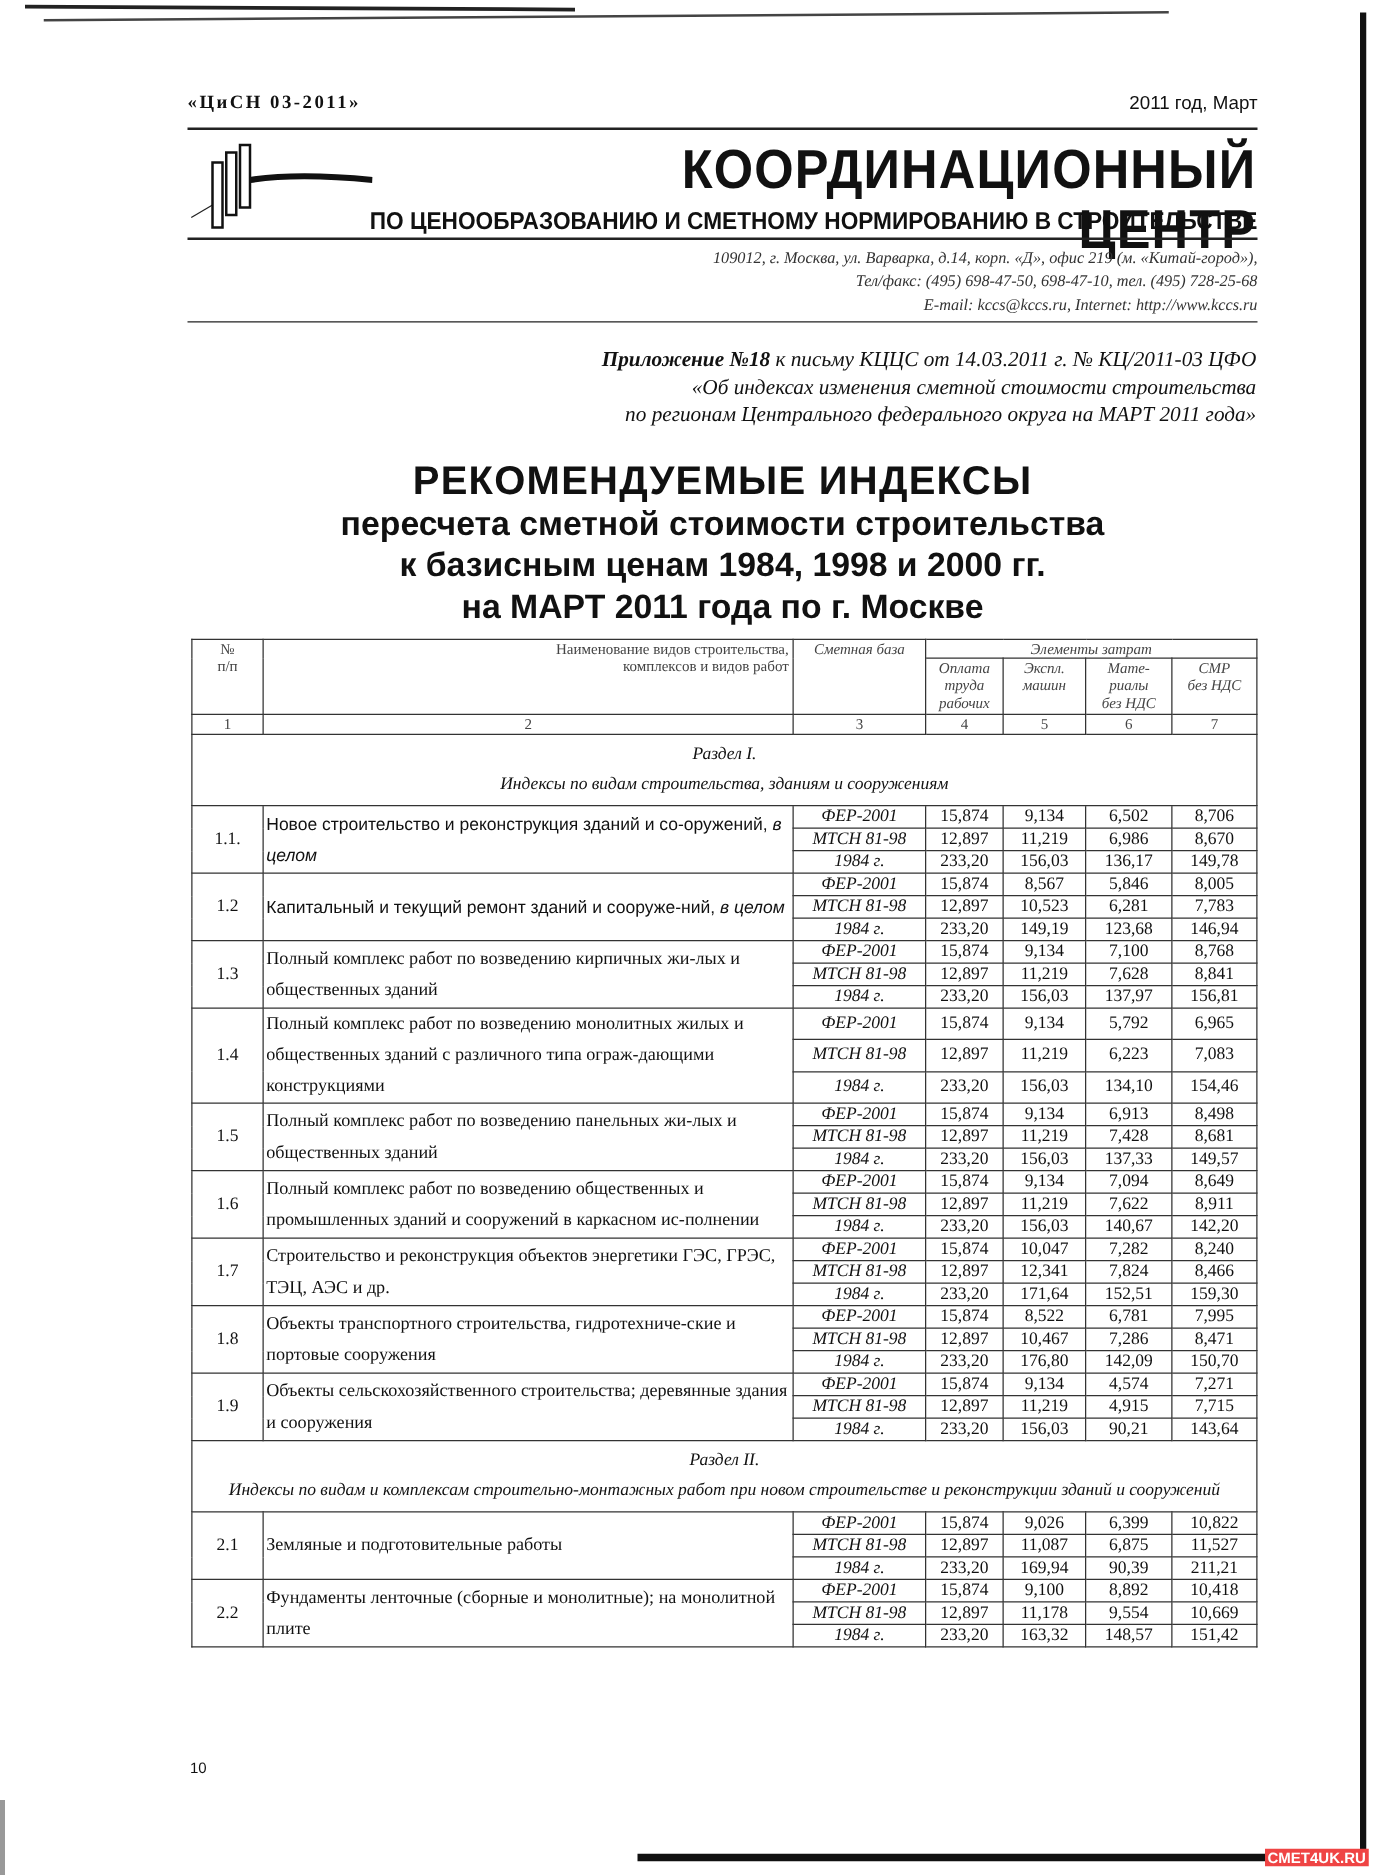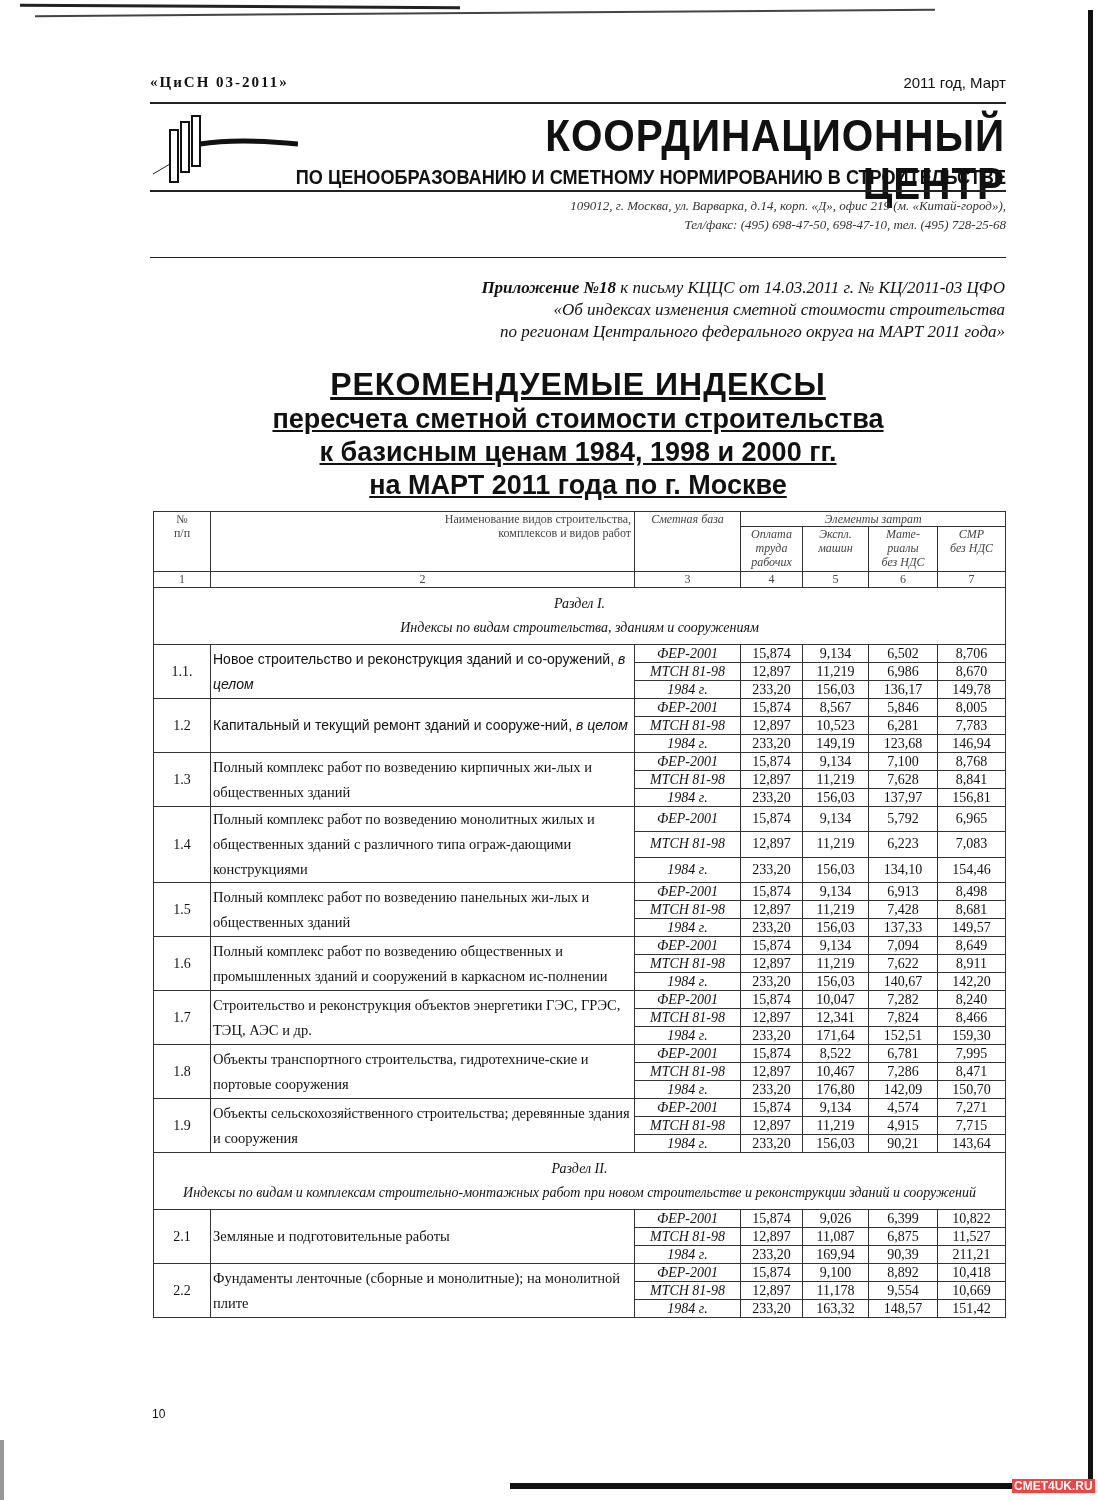--- a/index.html
+++ b/index.html
@@ -17,21 +17,21 @@
 
   .logo { position:absolute; left:148px; top:112px; width:150px; height:75px; }
   .org-title { position:absolute; left:380px; top:112px; width:625px; text-align:right; font-family:"Liberation Sans", sans-serif; font-weight:900; font-size:44px; letter-spacing:1px; line-height:48px; transform:scaleX(0.92); transform-origin:right; }
   .org-sub { position:absolute; left:150px; top:166px; width:856px; text-align:right; font-family:"Liberation Sans", sans-serif; font-weight:900; font-size:19.5px; line-height:22px; transform:scaleX(0.93); transform-origin:right; }
   .addr { position:absolute; left:150px; top:196px; width:856px; text-align:right; font-style:italic; font-size:13px; line-height:19px; color:#333; }
   .addr div { padding-left:70px; }
 
   .appendix { position:absolute; left:380px; top:277px; width:625px; text-align:right; font-style:italic; font-size:17px; line-height:22px; }
   .appendix b { font-weight:bold; }
 
-  .main-title { position:absolute; left:150px; top:365px; width:856px; text-align:center; font-family:"Liberation Sans", sans-serif; font-weight:900;text-decoration:underline; }
+  .main-title { position:absolute; left:150px; top:365px; width:856px; text-align:center; font-family:"Liberation Sans", sans-serif; font-weight:900; }
   .mt1 { font-size:32px; line-height:38px; letter-spacing:1px; }
   .mt2 { font-size:27px; line-height:33px; }
 
   table.idx { position:absolute; left:153px; top:511px; width:852px; border-collapse:collapse; table-layout:fixed; }
   table.idx td, table.idx th { border:1px solid #333; padding:0 3px; font-weight:normal; vertical-align:middle; }
   .hdr { font-family:"Liberation Serif", serif; font-size:12px; color:#444; line-height:14px; vertical-align:top !important; }
   .hdr-i { font-style:italic;margin-left:32px; }
   .colnum td { text-align:center; font-size:12px; height:14px; color:#444; }
   .section-row td { text-align:center; font-style:italic; font-weight:bold; font-size:14px; line-height:24px; padding:4px 0 !important; }
   .num { text-align:center; font-size:14px; }
@@ -69,20 +69,21 @@
   <path d="M52 32 Q90 26 150 32" stroke="#111" stroke-width="5" fill="none"></path>
 </svg>
 
 <div class="org-title">КООРДИНАЦИОННЫЙ ЦЕНТР</div>
 <div class="org-sub">ПО ЦЕНООБРАЗОВАНИЮ И СМЕТНОМУ НОРМИРОВАНИЮ В СТРОИТЕЛЬСТВЕ</div>
 <div class="rule" style="left:150px; top:190px; width:856px;"></div>
 
 <div class="addr">
   <div>109012, г. Москва, ул. Варварка, д.14, корп. «Д», офис 219 (м. «Китай-город»),</div>
   <div>Тел/факс: (495) 698-47-50, 698-47-10, тел. (495) 728-25-68</div>
+  <div>E-mail: kccs@kccs.ru, Internet: http://www.kccs.ru</div>
 </div>
 <div class="rule" style="left:150px; top:257px; width:856px; height:1px;"></div>
 
 <div class="appendix">
   <div><b>Приложение №18</b><span> к письму КЦЦС от 14.03.2011 г. № КЦ/2011-03 ЦФО</span></div>
   <div>«Об индексах изменения сметной стоимости строительства</div>
   <div>по регионам Центрального федерального округа на МАРТ 2011 года»</div>
 </div>
 
 <div class="main-title">

